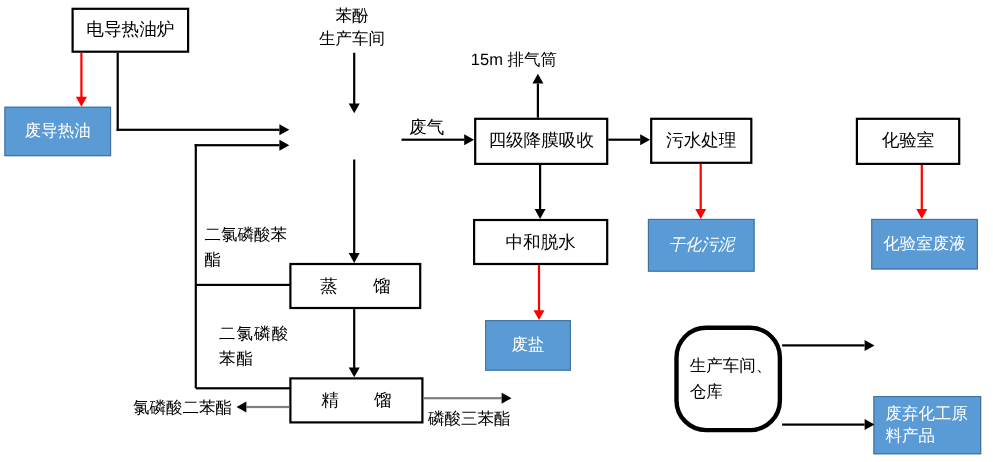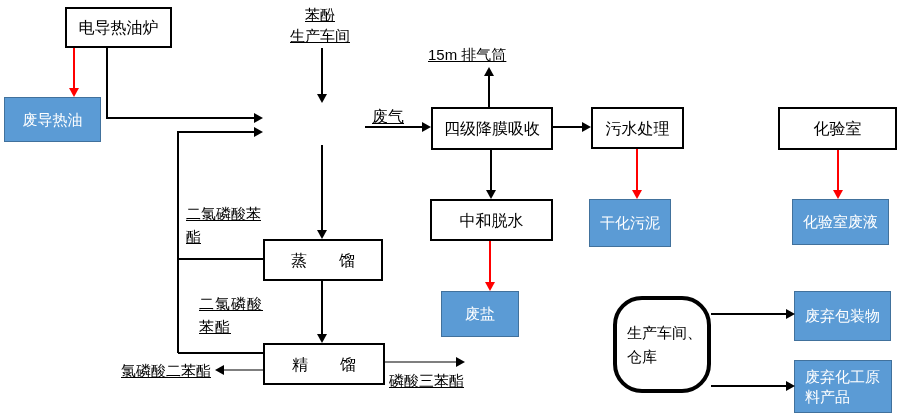--- a/index.html
+++ b/index.html
@@ -16,21 +16,21 @@
   .thick{
     border-width:4px;justify-content:flex-start;text-align:left;
     padding-left:10px;padding-right:4px;line-height:24px;font-size:15px;
   }
   .bluebox{
     position:absolute;background:#5b9bd5;border:1px solid #41719c;
     display:flex;align-items:center;justify-content:center;
     font-size:15px;color:#ffffff;text-align:center;box-sizing:border-box;line-height:20px;
   }
   .bluebox.leftal{justify-content:flex-start;text-align:left;padding-left:10px;padding-right:4px;}
-  .lbl{position:absolute;font-size:15px;line-height:23px;text-decoration:underline;}
+  .lbl{position:absolute;font-size:15px;line-height:23px;}
   .hl{position:absolute;height:2px;background:#000;}
   .vl{position:absolute;width:2px;background:#000;}
   .red{background:#ff0000;}
   .gray{background:#7f7f7f;}
   .ah{position:absolute;width:0;height:0;}
   .ah.r{border-top:5px solid transparent;border-bottom:5px solid transparent;border-left:9px solid #000;}
   .ah.l{border-top:5px solid transparent;border-bottom:5px solid transparent;border-right:9px solid #000;}
   .ah.d{border-left:5px solid transparent;border-right:5px solid transparent;border-top:9px solid #000;}
   .ah.u{border-left:5px solid transparent;border-right:5px solid transparent;border-bottom:9px solid #000;}
   .ah.d.redh{border-top-color:#ff0000;}
@@ -40,39 +40,38 @@
 
 <div class="diagram">
 
   <div class="box" style="left:65px;top:7px;width:107px;height:41px;">电导热油炉</div>
 
 
   <div class="box" style="left:431px;top:107px;width:122px;height:43px;">四级降膜吸收</div>
 
   <div class="box" style="left:591px;top:107px;width:93px;height:42px;">污水处理</div>
 
-  <div class="box" style="left:778px;top:107px;width:119px;height:43px;">化验室</div>
+  <div class="box" style="left:778px;top:107px;width:95px;height:43px;">化验室</div>
 
   <div class="box" style="left:430px;top:199px;width:123px;height:42px;">中和脱水</div>
 
   <div class="box" style="left:263px;top:239px;width:120px;height:42px;">蒸　　馏</div>
 
   <div class="box" style="left:263px;top:343px;width:122px;height:42px;">精　　馏</div>
 
   <div class="box thick" style="left:613px;top:296px;width:98px;height:97px;border-radius:29px;">生产车间、仓库</div>
 
   <div class="bluebox" style="left:4px;top:97px;width:97px;height:45px;">废导热油</div>
 
-  <div class="bluebox" style="left:589px;top:199px;width:82px;height:48px;">干化污泥</div>
+  <div class="bluebox" style="left:589px;top:199px;width:97px;height:48px;font-style:italic;">干化污泥</div>
 
   <div class="bluebox" style="left:441px;top:291px;width:78px;height:46px;font-family:Liberation Serif, serif;">废盐</div>
 
   <div class="bluebox" style="left:792px;top:199px;width:97px;height:46px;">化验室废液</div>
 
-  <div class="bluebox leftal" style="left:794px;top:291px;width:97px;height:50px;">废弃包装物</div>
 
   <div class="bluebox leftal" style="left:794px;top:360px;width:98px;height:53px;">废弃化工原料产品</div>
 
   <div class="lbl" style="left:280px;top:3px;width:80px;text-align:center;">苯酚</div>
   <div class="lbl" style="left:280px;top:24px;width:80px;text-align:center;">生产车间</div>
   <div class="lbl" style="left:428px;top:43px;">15m 排气筒</div>
   <div class="lbl" style="left:372px;top:105px;font-size:16px;">废气</div>
   <div class="lbl" style="left:186px;top:202px;width:82px;">二氯磷酸苯酯</div>
   <div class="lbl" style="left:199px;top:292px;width:70px;letter-spacing:1px;">二氯磷酸苯酯</div>
   <div class="lbl" style="left:121px;top:359px;white-space:nowrap;">氯磷酸二苯酯</div>

